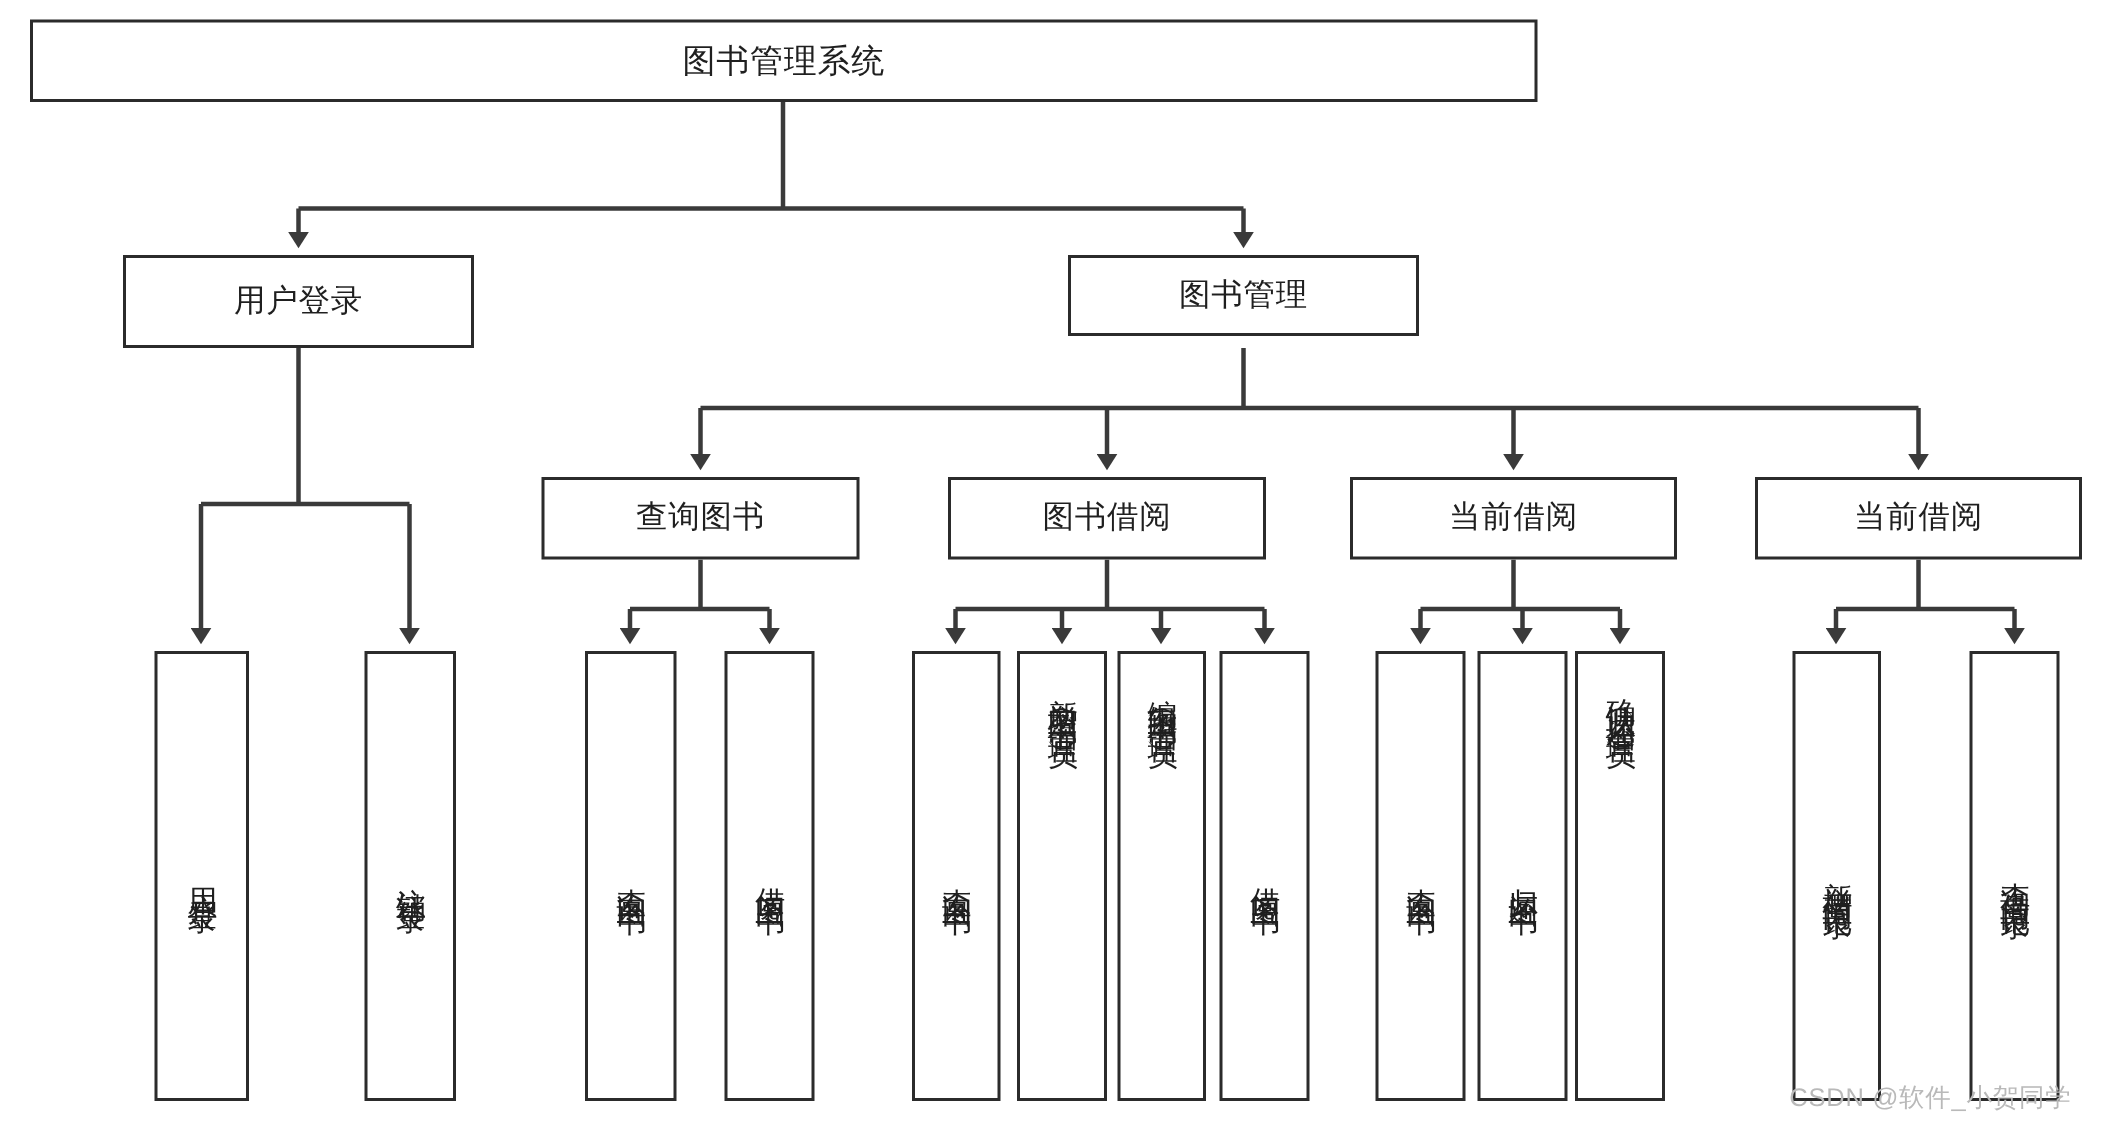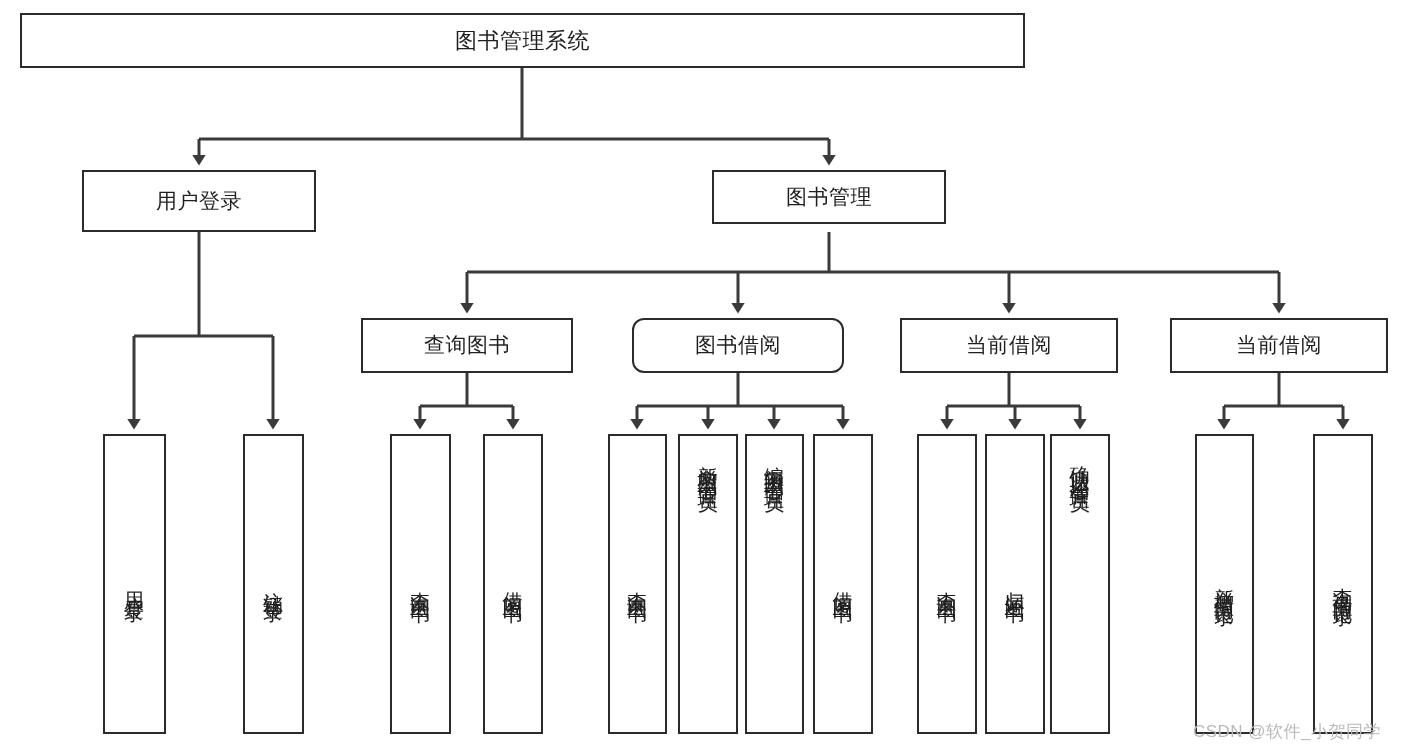--- a/index.html
+++ b/index.html
@@ -120,21 +120,21 @@
   <div class="node h" style="left:82px;top:170px;width:234px;height:62px;">
     <span class="label">用户登录</span>
   </div>
   <div class="node h" style="left:712px;top:170px;width:234px;height:54px;">
     <span class="label">图书管理</span>
   </div>
 
   <div class="node h" style="left:361px;top:318px;width:212px;height:55px;">
     <span class="label">查询图书</span>
   </div>
-  <div class="node h" style="left:632px;top:318px;width:212px;height:55px;border-radius:12px;">
+  <div class="node h" style="left:632px;top:318px;width:212px;height:55px;">
     <span class="label">图书借阅</span>
   </div>
   <div class="node h" style="left:900px;top:318px;width:218px;height:55px;">
     <span class="label">当前借阅</span>
   </div>
   <div class="node h" style="left:1170px;top:318px;width:218px;height:55px;">
     <span class="label">当前借阅</span>
   </div>
 
   <div class="node v mid" style="left:103px;top:434px;width:63px;height:300px;">

